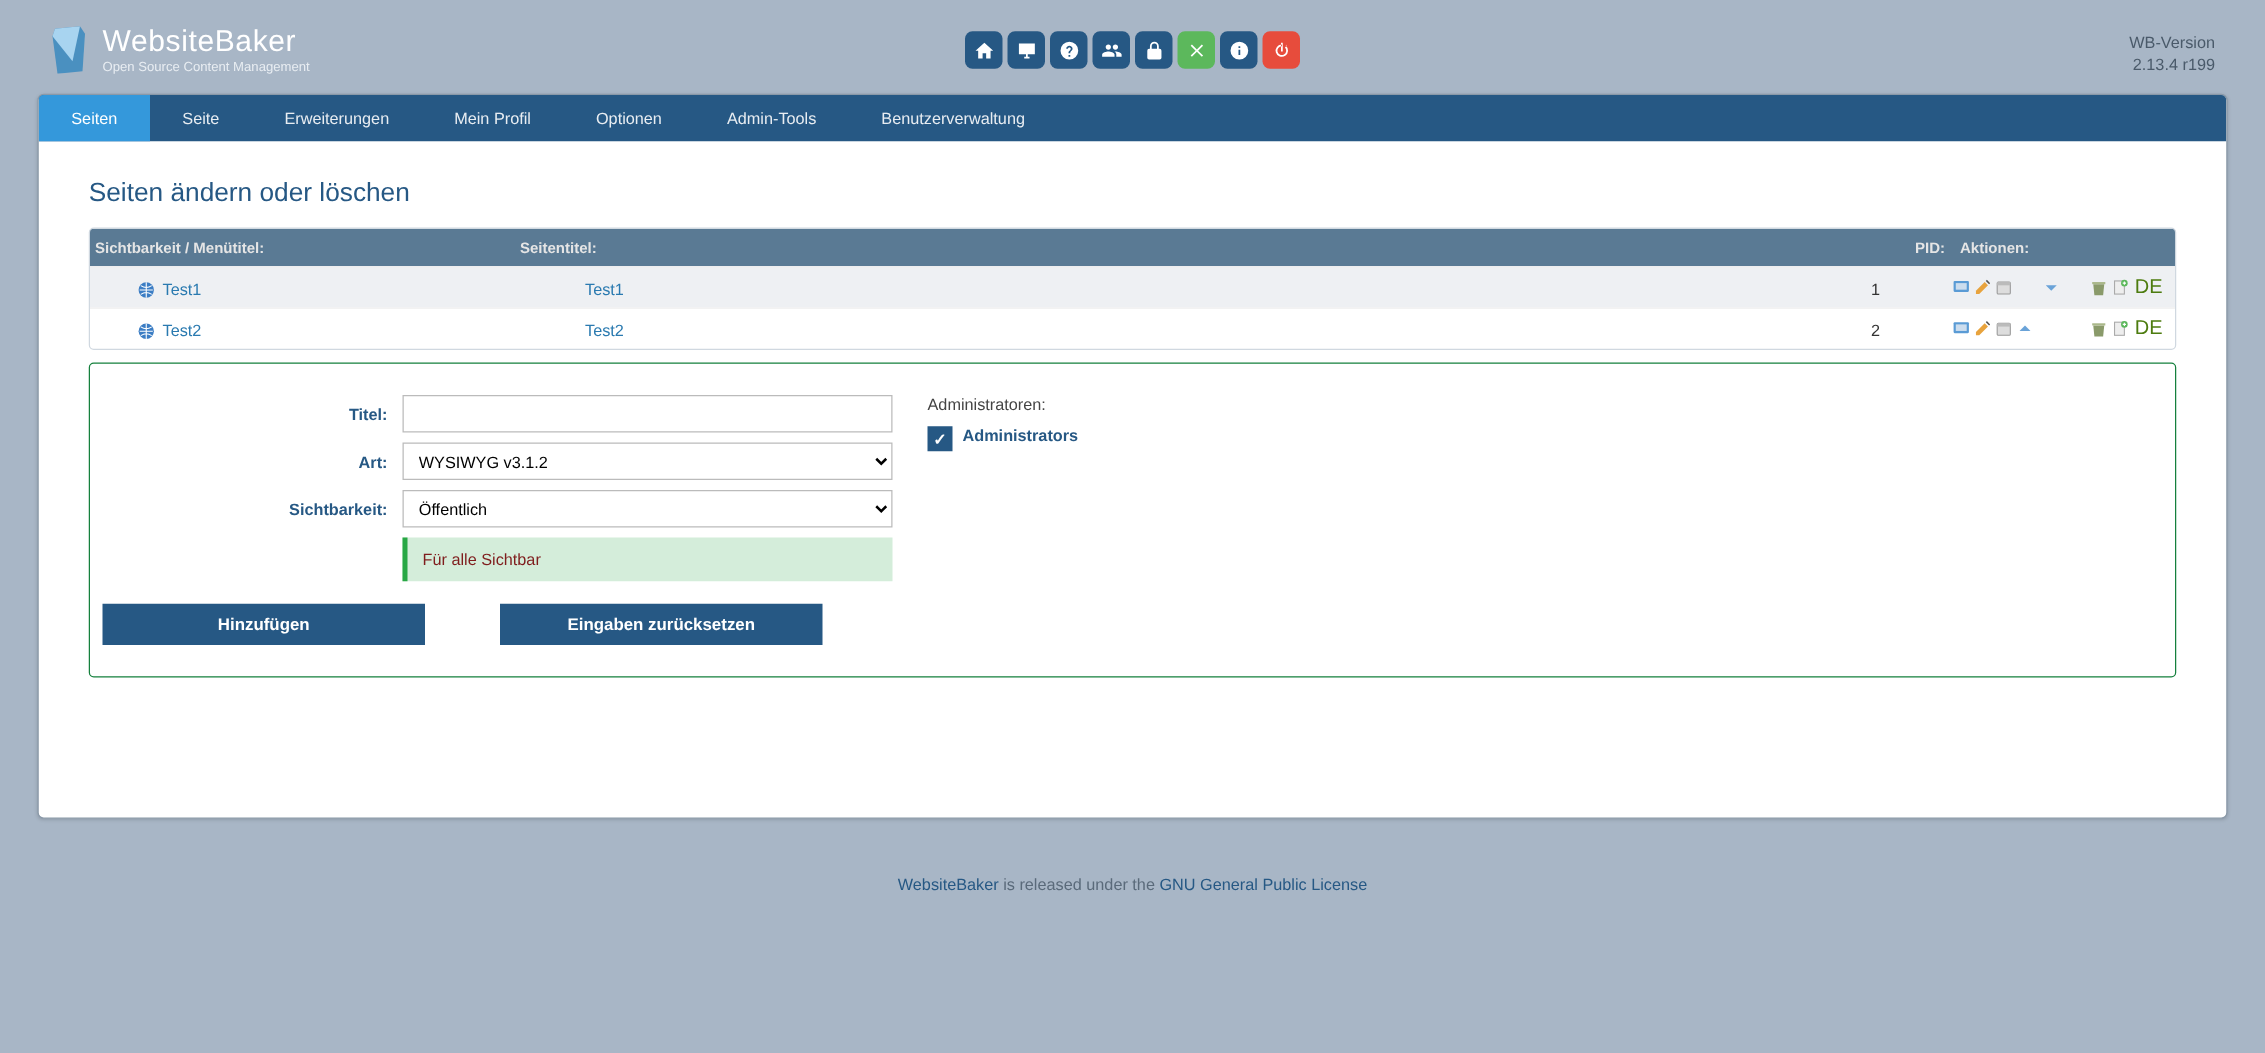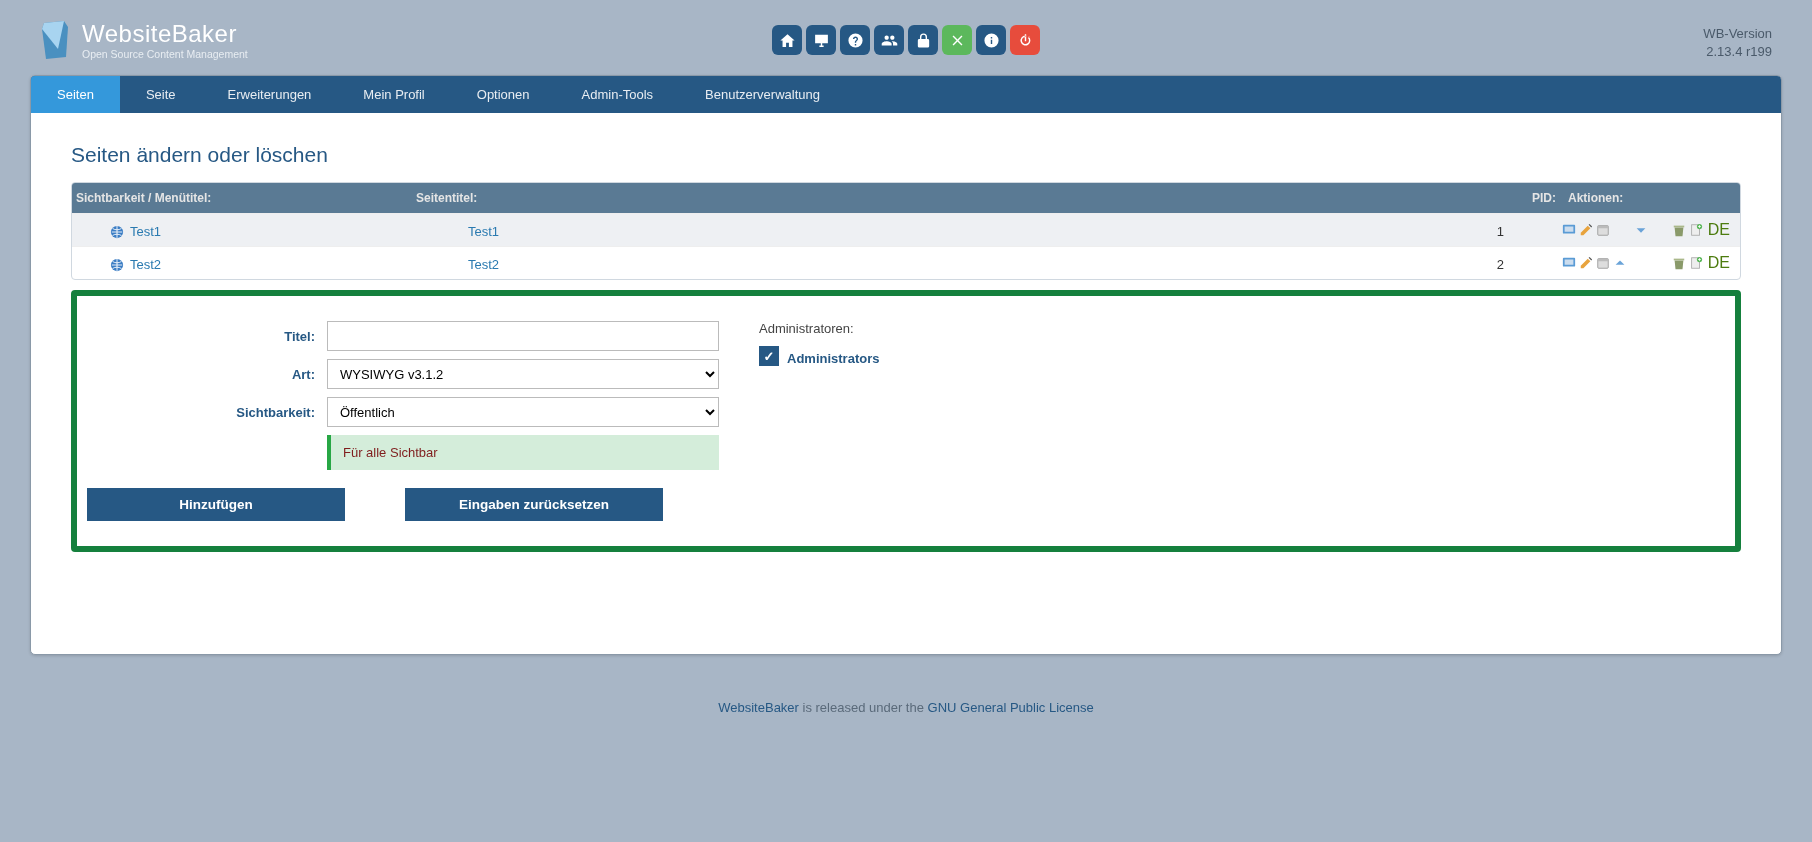--- a/index.html
+++ b/index.html
@@ -41,35 +41,35 @@
   .row { display: flex; align-items: flex-end; padding: 7px 10px; font-size: 13px; border-top: 1px solid #eee; gap: 46px; }
   .row.odd { background: #eef0f3; }
   .row .col-vis { display: flex; align-items: center; gap: 6px; padding-left: 28px; }
   .row .col-title a, .row .col-vis a { color: #2a7ab0; text-decoration: none; }
   .row .col-pid { color: #333; }
   .row .col-act { display: flex; align-items: center; gap: 3px; }
   .row .col-act .gap { width: 18px; }
   .tiny-icon { width: 14px; height: 14px; display: inline-flex; align-items: center; justify-content: center; cursor: pointer; }
   .lang { color: #4d7c0f; font-size: 16px; margin-left: 2px; }
   
-  .form-box { border: 6px solid #15803d; border-radius: 4px; padding: 25px 10px; margin-top: 10px; display: flex; gap: 12px; }
+  .form-box { border: 1px solid #15803d; border-radius: 4px; padding: 25px 10px; margin-top: 10px; display: flex; }
   .form-left { flex: 0 0 640px; }
   .form-right { flex: 1; padding-left: 20px; }
   
   .form-row { display: flex; align-items: center; margin-bottom: 8px; }
   .form-row label { width: 240px; text-align: right; padding-right: 12px; color: #265884; font-weight: bold; font-size: 13px; }
   .form-row input[type=text], .form-row select { flex: 1; max-width: 392px; height: 30px; border: 1px solid #bbb; padding: 4px 8px; font-size: 13px; font-family: inherit; background: #fff; }
   
   .hint-box { margin-left: 240px; max-width: 392px; background: #d4edda; border-left: 4px solid #28a745; padding: 10px 12px; color: #7f1d1d; font-size: 13px; margin-top: 6px; margin-bottom: 18px; }
   
   .btn-row { margin-left: 0; display: flex; gap: 60px; }
   .btn { background: #265884; color: #fff; border: none; padding: 9px 0; font-size: 13.5px; font-weight: bold; cursor: pointer; width: 258px; text-align: center; }
   
   .admin-label { color: #444; font-size: 13px; margin-bottom: 10px; }
-  .checkbox-row { display: flex; align-items: flex-end; gap: 8px; }
+  .checkbox-row { display: flex; align-items: flex-start; gap: 8px; }
   .check-sq { width: 20px; height: 20px; background: #265884; display: flex; align-items: center; justify-content: center; }
   .check-sq::after { content: '✓'; color: #fff; font-size: 13px; font-weight: bold; }
   .check-label { color: #265884; font-weight: bold; font-size: 13px; }
   
   .footer { text-align: center; padding: 15px; color: #5a6a7a; font-size: 13px; }
   .footer a { color: #265884; text-decoration: none; }
 </style>
 </head>
 <body>
 

